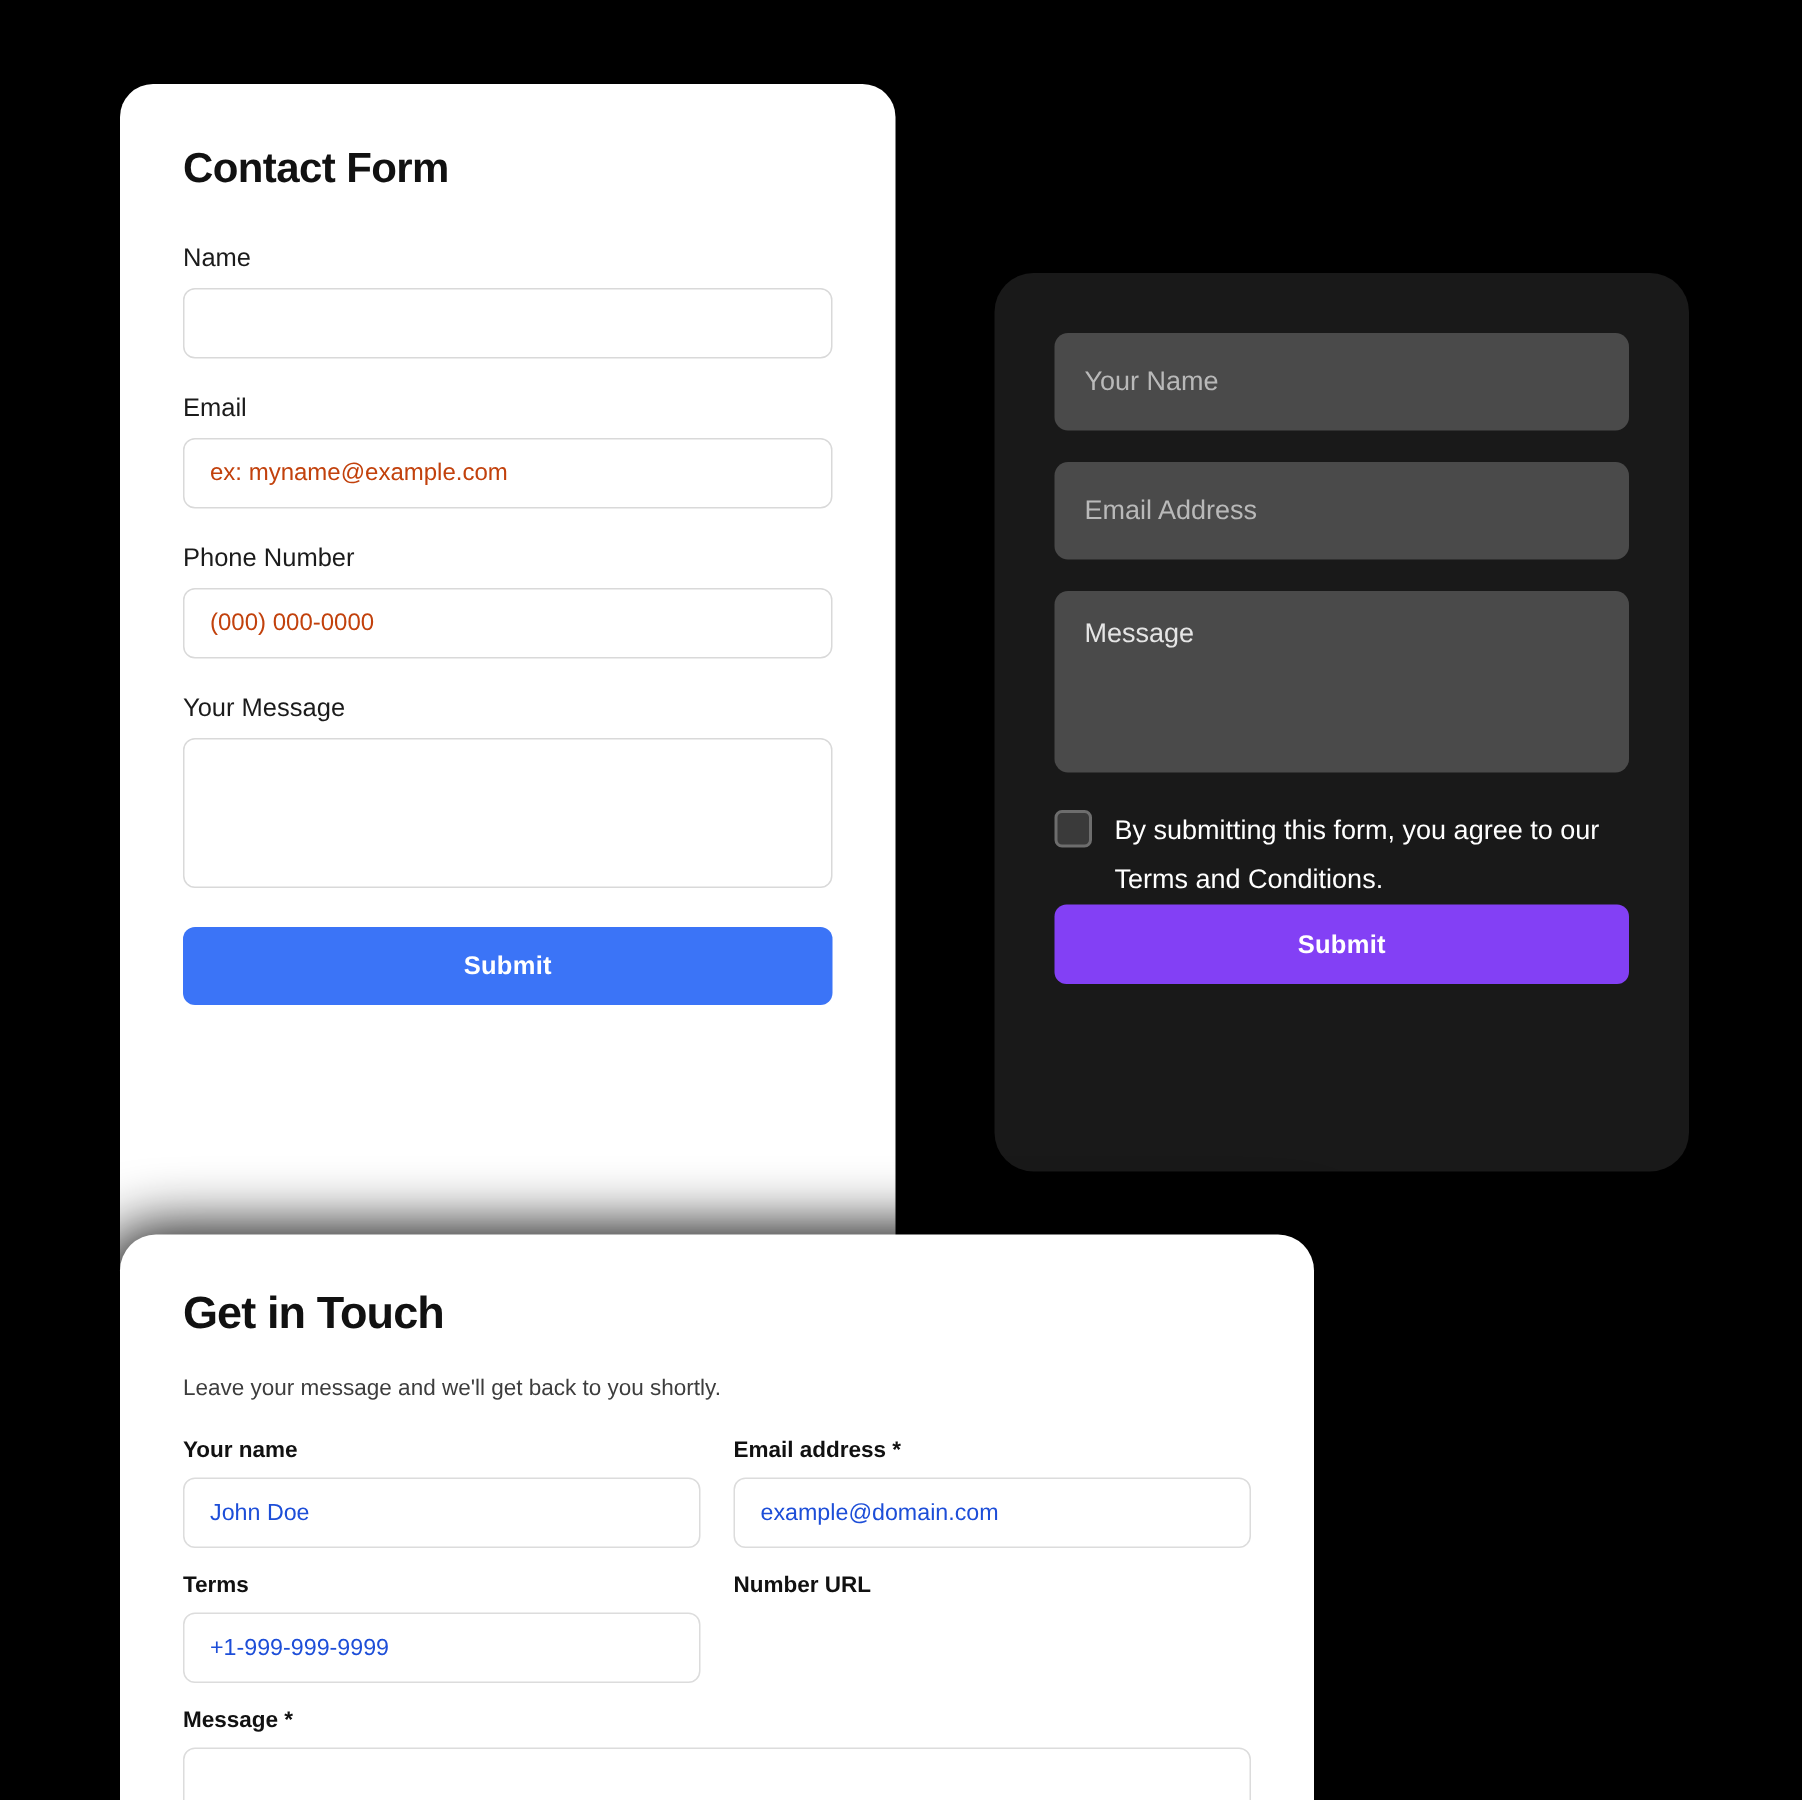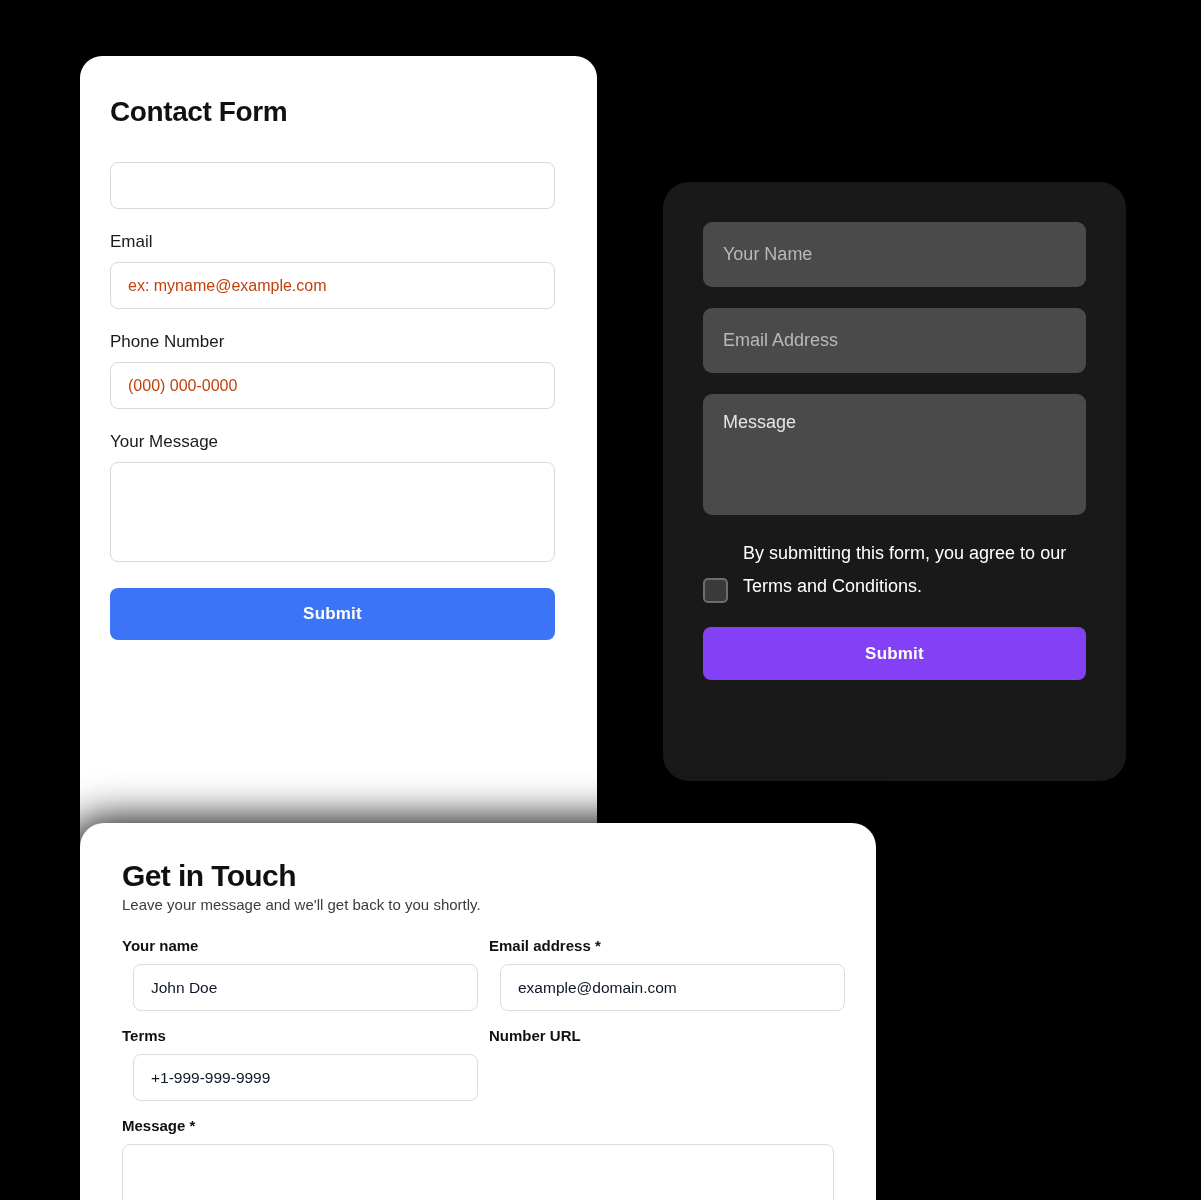--- a/index.html
+++ b/index.html
@@ -22,21 +22,21 @@
   
   .card-light-1 {
     position: absolute;
     left: 80px;
     top: 56px;
     width: 517px;
     height: 873px;
     background: #ffffff;
     border-radius: 22px;
     box-shadow: 0 10px 40px 14px rgba(0,0,0,0.95);
-    padding: 40px 42px 0 30px;
+    padding: 40px 42px 0 42px;
   }
 
   .c1-title {
     font-size: 28px;
     font-weight: bold;
     color: #111111;
     letter-spacing: -0.4px;
     margin-bottom: 34px;
   }
 
@@ -121,23 +121,22 @@
     border-radius: 9px;
     font-size: 18px;
     color: #e5e5e5;
     padding: 18px 20px 0 20px;
     margin-bottom: 22px;
     font-family: "Liberation Sans", sans-serif;
   }
 
   .c2-consent {
     display: flex;
-    align-items: flex-end;
+    align-items: flex-start;
     gap: 15px;
-    margin-bottom: 24px;
   }
 
   .c2-checkbox {
     flex: 0 0 auto;
     width: 25px;
     height: 25px;
     border: 2px solid #6d6d6d;
     border-radius: 5px;
     background: #3a3a3a;
     margin-top: 3px;
@@ -175,21 +174,21 @@
     box-shadow: 0 10px 40px 14px rgba(0,0,0,0.95);
     padding: 36px 42px 0 42px;
     overflow: hidden;
   }
 
   .c3-title {
     font-size: 30px;
     font-weight: bold;
     color: #111111;
     letter-spacing: -0.6px;
-    margin-bottom: 3px;
+    margin-bottom: 24px;
   }
 
   .c3-sub {
     font-size: 15px;
     color: #3d3d3d;
     margin-bottom: 24px;
   }
 
   .c3-grid {
     display: grid;
@@ -208,26 +207,25 @@
     margin-bottom: 10px;
   }
 
   .c3-input {
     width: 100%;
     height: 47px;
     border: 1px solid #dcdcdc;
     border-radius: 8px;
     background: #ffffff;
     font-size: 15.5px;
-    color: #0f172a;
+    color: #1d4ed8;
     padding: 0 17px;
     display: flex;
     align-items: center;
     font-family: "Liberation Sans", sans-serif;
-    margin-left: 11px;
   }
 
   .c3-full { grid-column: 1 / span 2; }
 
   .c3-textarea {
     width: 100%;
     height: 80px;
     border: 1px solid #dcdcdc;
     border-radius: 8px;
     background: #ffffff;
@@ -235,20 +233,21 @@
 </style>
 </head>
 <body>
 
 <div id="stage">
 
   <div class="card-light-1">
 
     <div class="c1-title">Contact Form</div>
 
+    <label class="c1-label">Name</label>
     <div class="c1-input"></div>
 
     <label class="c1-label">Email</label>
     <div class="c1-input">ex: myname@example.com</div>
 
     <label class="c1-label">Phone Number</label>
     <div class="c1-input">(000) 000-0000</div>
 
     <label class="c1-label">Your Message</label>
     <div class="c1-textarea"></div>

